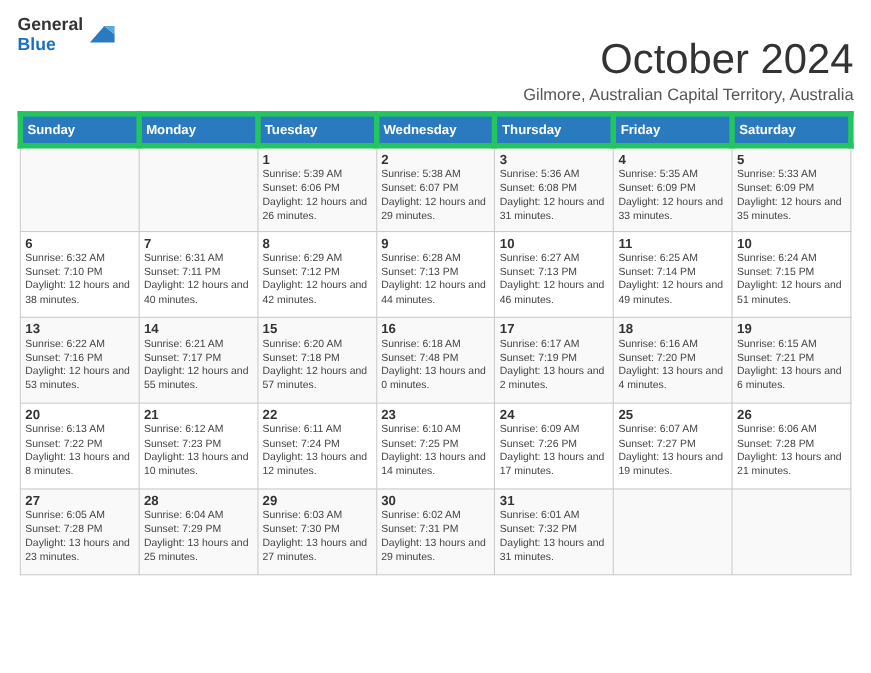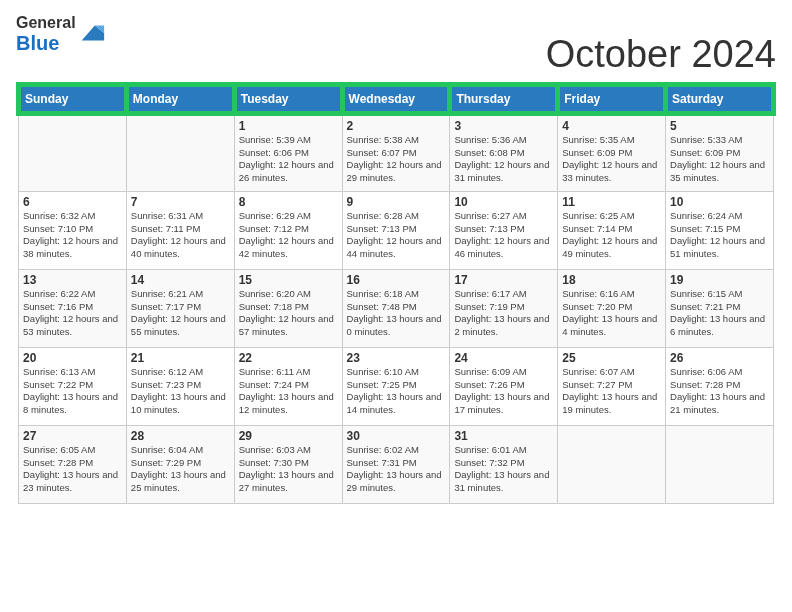--- a/index.html
+++ b/index.html
@@ -30,21 +30,21 @@
       display: flex;
       flex-direction: column;
       line-height: 1.1;
     }
     .logo-general {
       font-size: 16px;
       font-weight: bold;
       color: #333;
     }
     .logo-blue {
-      font-size: 20px;
+      font-size: 16px;
       font-weight: bold;
       color: #1a6fc4;
     }
     .logo-icon {
       width: 28px;
       height: 28px;
       margin-left: 2px;
     }
     .title-block {
       text-align: right;
@@ -110,20 +110,21 @@
         <span class="logo-general">General</span>
         <span class="logo-blue">Blue</span>
       </div>
       <svg class="logo-icon" viewBox="0 0 30 30">
         <polygon points="4,22 18,6 28,14 28,22" fill="#2a7abf"></polygon>
         <polygon points="18,6 28,6 28,14" fill="#5aa8e0"></polygon>
       </svg>
     </div>
     <div class="title-block">
       <div class="month-title">October 2024</div>
+      <div class="location-title">Gilmore, Australian Capital Territory, Australia</div>
     </div>
   </div>
 
   <table>
     <thead>
       <tr>
         <th>Sunday</th>
         <th>Monday</th>
         <th>Tuesday</th>
         <th>Wednesday</th>

